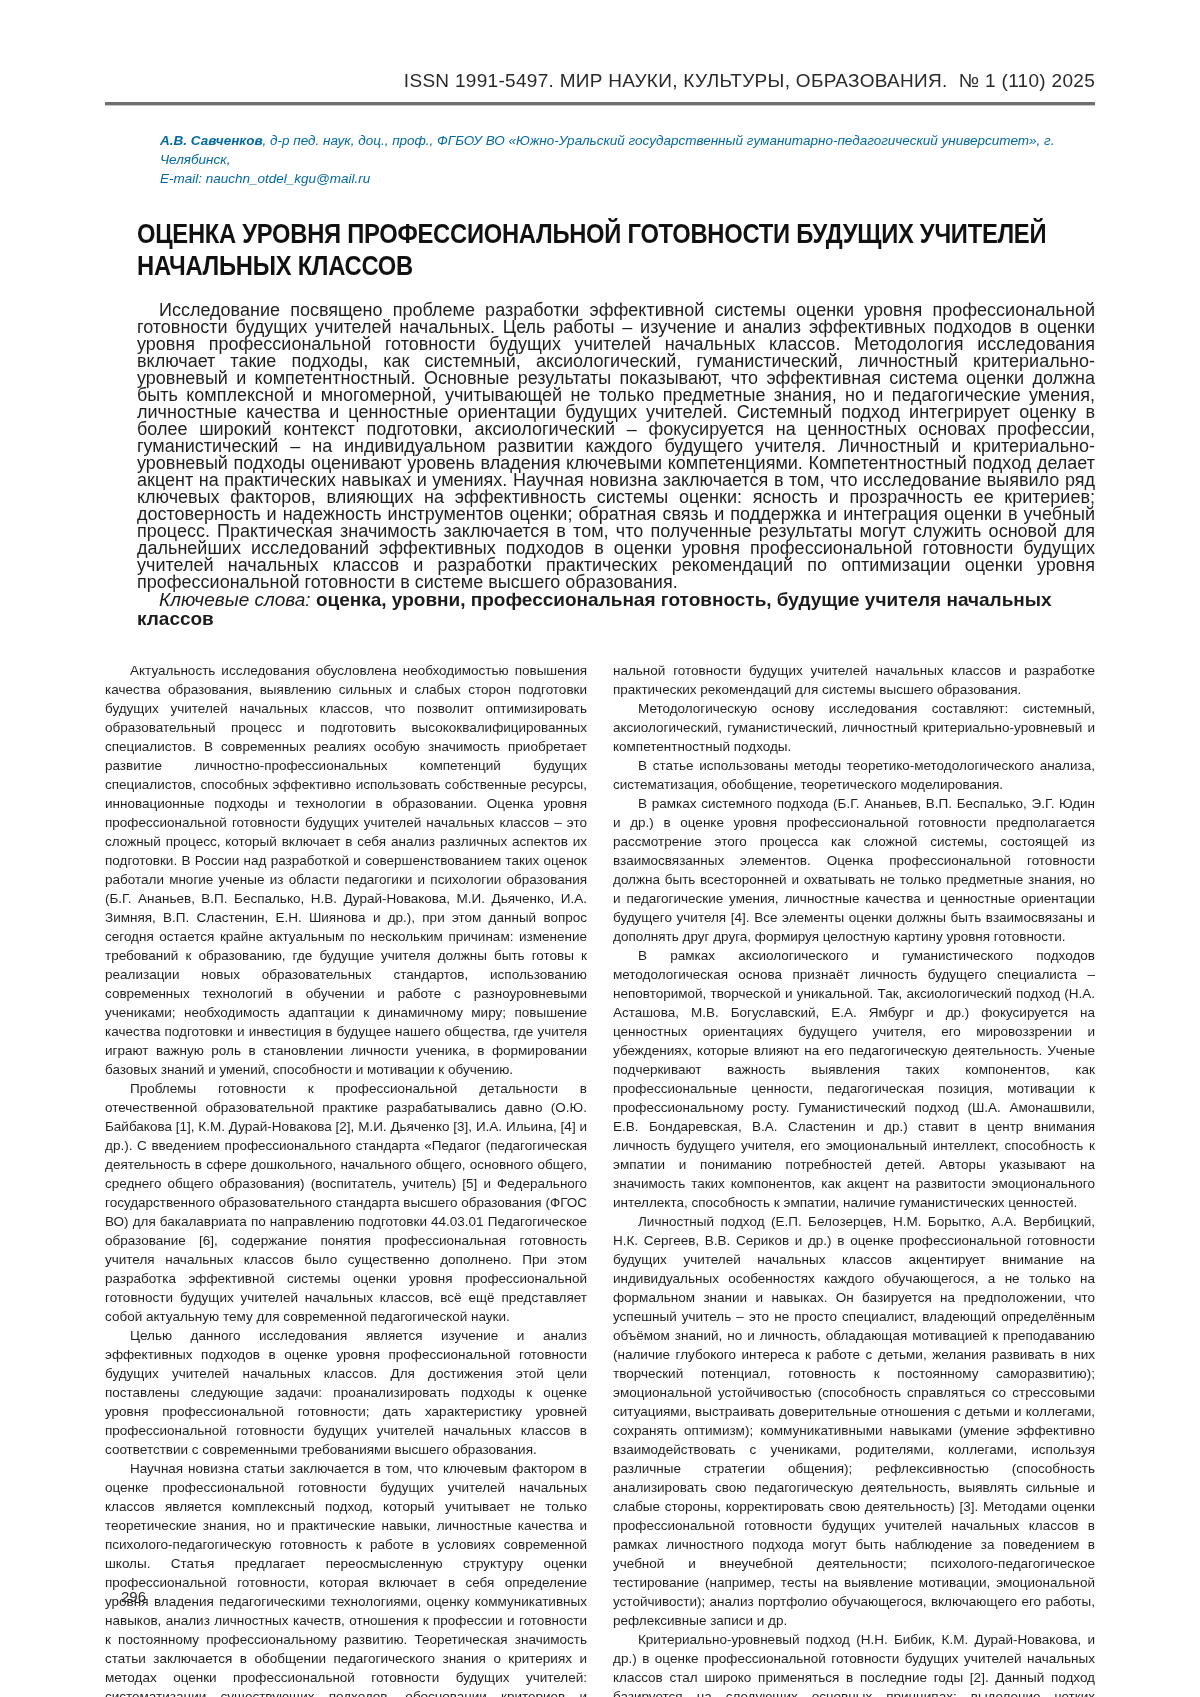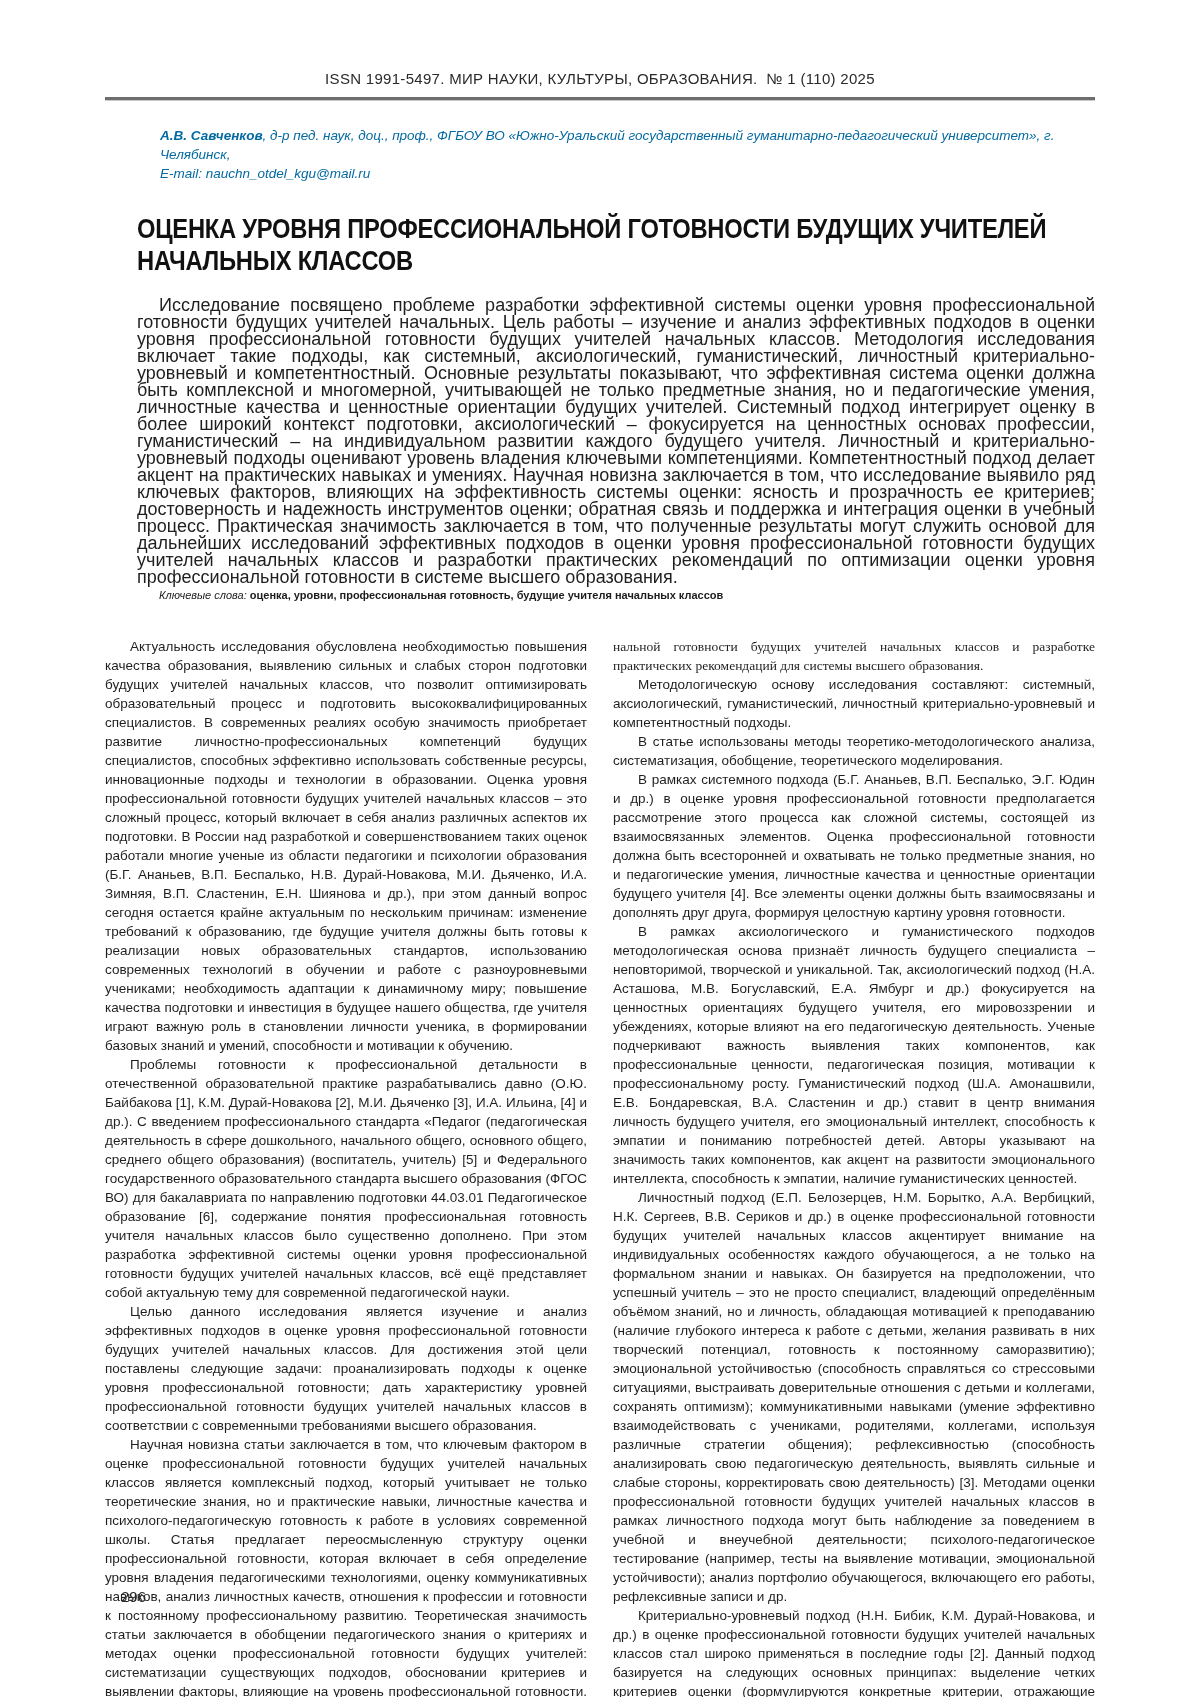--- a/index.html
+++ b/index.html
@@ -8,22 +8,22 @@
     width: 1200px; height: 1697px;
     background: #ffffff;
     color: #1c1c1c;
     font-family: "Liberation Sans", sans-serif;
     position: relative;
     overflow: hidden;
   }
   .page { padding: 70px 105px 0 105px; }
 
   .issn-header {
-    text-align: center;
-    font-size: 15px;
+    text-align: right;
+    font-size: 19px;
     letter-spacing: 0.3px;
     color: #2a2a2a;
     white-space: pre;
   }
   .header-rule {
     margin-top: 10px;
     height: 4px;
     border-top: 3px solid #6e6e6e;
     border-bottom: 1px solid #c9c9c9;
   }
@@ -53,21 +53,21 @@
   .abstract-block {
     margin: 20px 0 0 32px;
     font-size: 18px;
     line-height: 17px;
     text-align: justify;
     text-indent: 22px;
     color: #1f1f1f;
   }
   .keywords-line {
     margin: 0 0 0 32px;
-    font-size: 11px;
+    font-size: 19px;
     line-height: 18.8px;
     text-indent: 22px;
     text-align: left;
   }
   .kw-label { font-style: italic; }
   .kw-text { font-weight: bold; }
 
   .body-columns {
     display: flex;
     gap: 26px;
@@ -76,21 +76,21 @@
   .body-col {
     width: 482px;
     font-size: 13.5px;
     line-height: 19px;
     text-align: justify;
     hyphens: auto;
     -webkit-hyphens: auto;
     color: #1f1f1f;
   }
   .body-col p { margin: 0; text-indent: 25px; }
-  .body-col p.continuation { text-indent: 0; font-family: Liberation Serif, serif; }
+  .body-col p.continuation { text-indent: 0; }
 
   .page-number {
     position: absolute;
     left: 121px;
     top: 1588px;
     font-size: 15px;
     color: #2a2a2a;
   }
 </style>
 </head>

